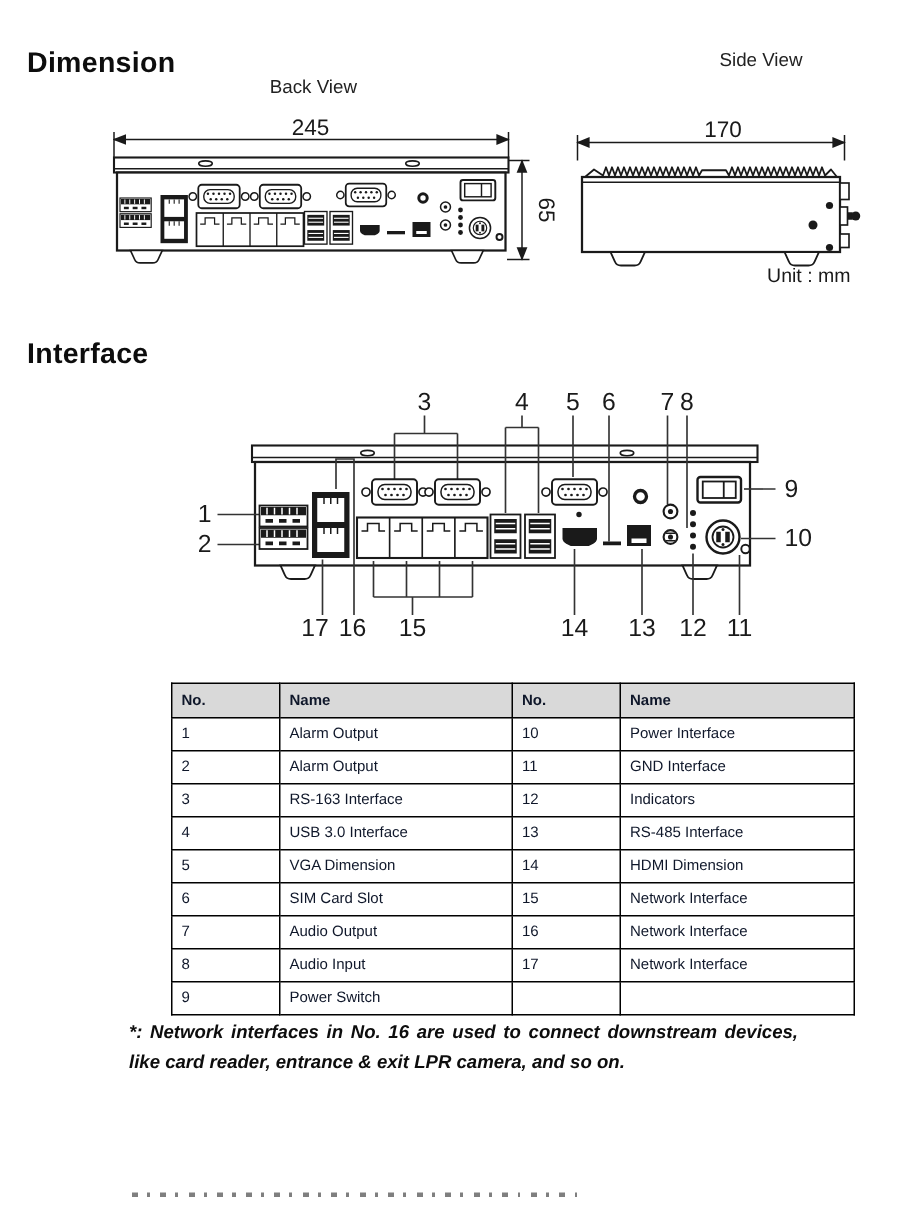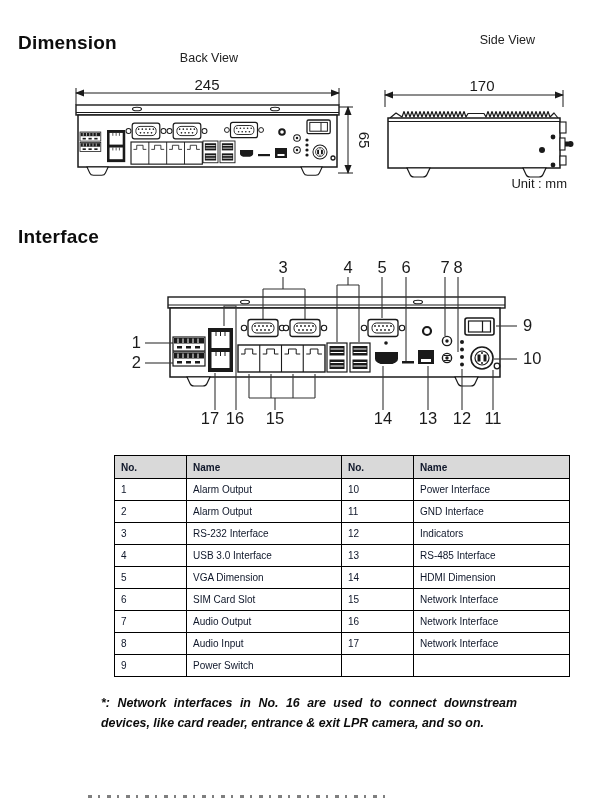--- a/index.html
+++ b/index.html
@@ -19,21 +19,21 @@
   .svg-iface { left:125px; top:252px; }
   svg text { font-family:"Liberation Sans", sans-serif; fill:#1a1a1a; }
   .dim-txt { font-size:15px; }
   .co-txt { font-size:16.5px; }
   .io-table { position:absolute; left:78px; top:455px; width:455px; border-collapse:collapse; table-layout:fixed;
               border:1.5px solid #000; font-size:10px; color:#0f172a;margin-left:36px; }
   .io-table th, .io-table td { border:1px solid #000; padding:0 0 0 6px; text-align:left; vertical-align:middle; height:22px; }
   .io-table th { background:#d9d9d9; font-weight:bold; height:23px; }
   .footnotes { position:absolute; left:85px; top:678px; width:448px; font-size:12.4px; font-weight:bold; font-style:italic;
                line-height:19.8px; text-align:justify; color:#0d0d0d; }
-  .footnotes p { margin:16px; }
+  .footnotes p { margin:1px; }
   .cutline { position:absolute; left:88px; top:795px; width:302px; height:2.6px; opacity:.65;
              background:repeating-linear-gradient(90deg,#3a3a3a 0 4px,transparent 4px 10px,#3a3a3a 10px 12px,transparent 12px 19px); }
 </style>
 </head>
 <body>
 
 <div class="page">
 
   <div class="heading h-dimension">Dimension</div>
 
@@ -339,21 +339,21 @@
         <td>Power Interface</td>
       </tr>
       <tr>
         <td>2</td>
         <td>Alarm Output</td>
         <td>11</td>
         <td>GND Interface</td>
       </tr>
       <tr>
         <td>3</td>
-        <td>RS-232 Interface</td>
+        <td>RS-163 Interface</td>
         <td>12</td>
         <td>Indicators</td>
       </tr>
       <tr>
         <td>4</td>
         <td>USB 3.0 Interface</td>
         <td>13</td>
         <td>RS-485 Interface</td>
       </tr>
       <tr>

